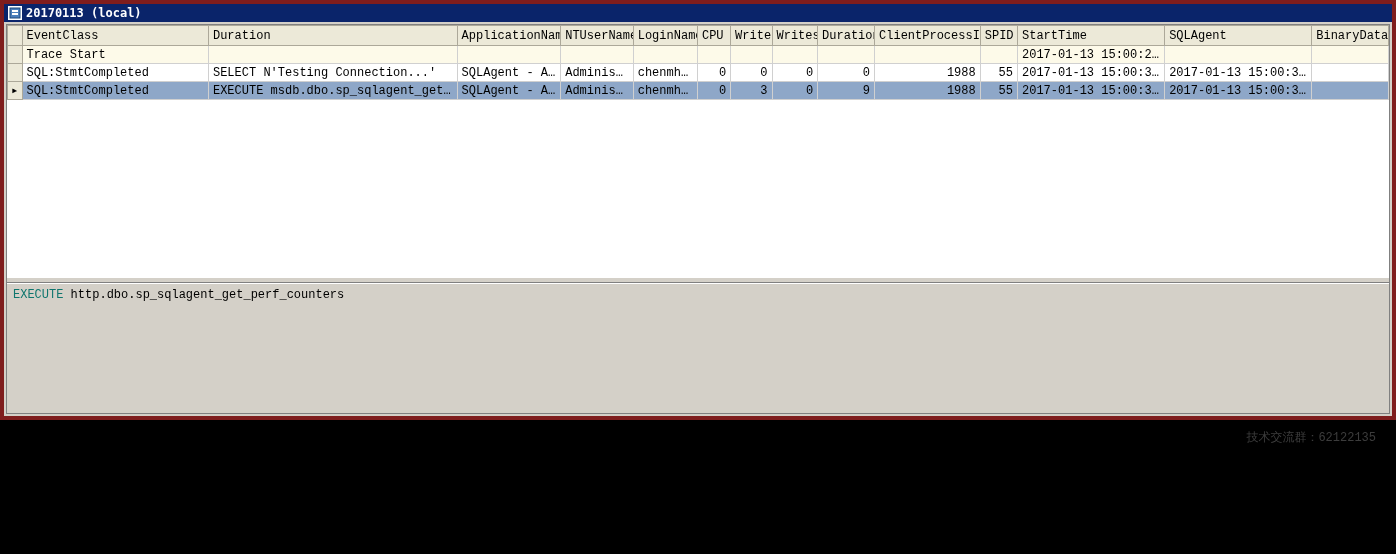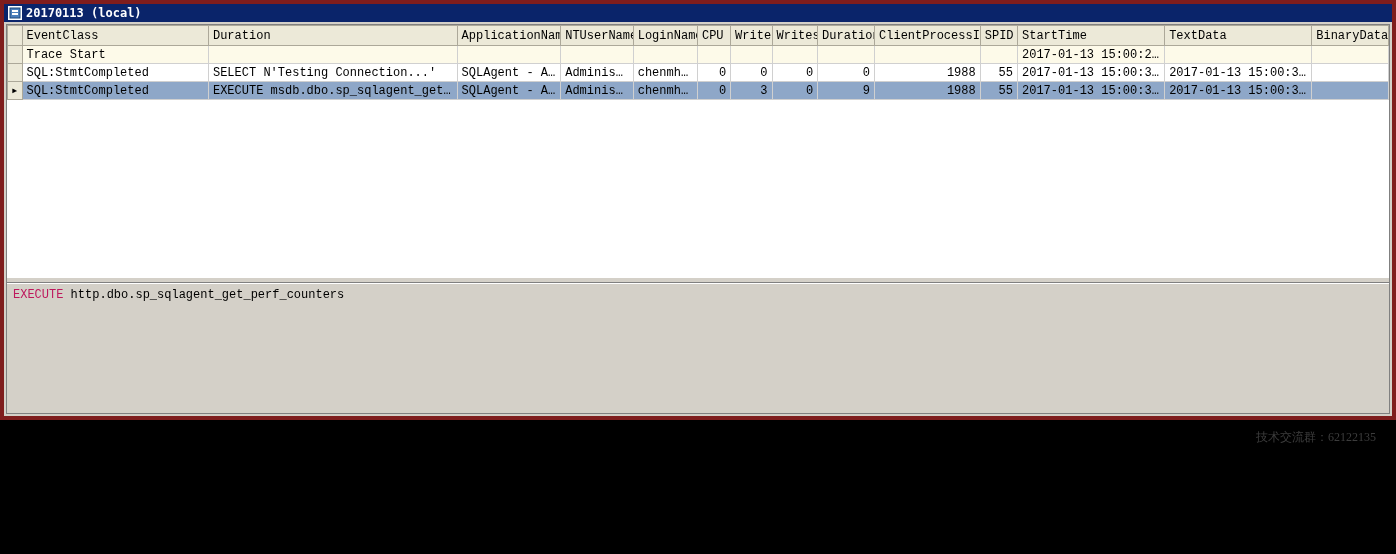--- a/index.html
+++ b/index.html
@@ -111,37 +111,37 @@
   }
   .detail-pane {
     height: 130px;
     background: #d4d0c8;
     padding: 4px 6px;
     font-family: "SimSun","Courier New",monospace;
     font-size: 12px;
     border-top: 1px solid #fff;
     position: relative;
   }
-  .sql-kw { color: #be185d; }
+  .sql-kw { color: #0f766e; }
   .watermark {
     position: absolute;
     right: 20px;
     bottom: 124px;
     color: rgba(120,120,120,0.55);
     font-family: Georgia, serif;
     font-size: 18px;
     font-style: italic;
     pointer-events: none;
   }
   .watermark2 {
     position: absolute;
     right: 20px;
     bottom: 108px;
     color: rgba(100,100,100,0.6);
-    font-family: Liberation Serif, serif;
+    font-family: Liberation Mono, monospace;
     font-size: 12px;
     pointer-events: none;
   }
 </style>
 </head>
 <body>
 
 <div class="outer-border">
 
   <div class="title-bar">
@@ -184,21 +184,21 @@
               <th>ApplicationName</th>
               <th>NTUserName</th>
               <th>LoginName</th>
               <th>CPU</th>
               <th>Writes</th>
               <th>Writes</th>
               <th>Duration</th>
               <th>ClientProcessID</th>
               <th>SPID</th>
               <th>StartTime</th>
-              <th>TextData</th>
+              <th>SQLAgent</th>
               <th>BinaryData</th>
             </tr>
           </thead>
         <tbody id="tb">
             <tr class="alt">
               <td class="row-handle"></td>
               <td>Trace Start</td>
               <td></td>
               <td></td>
               <td></td>

